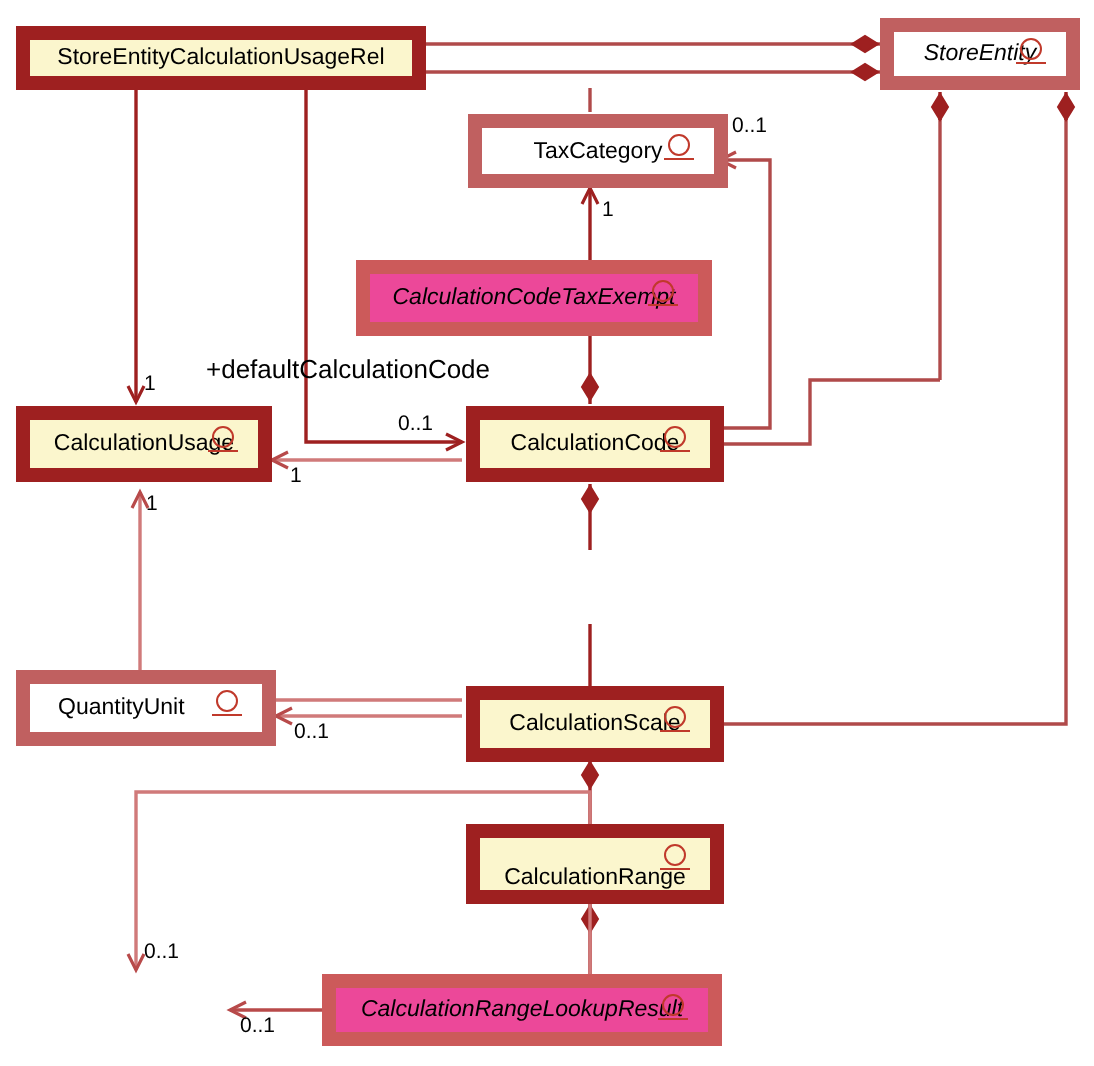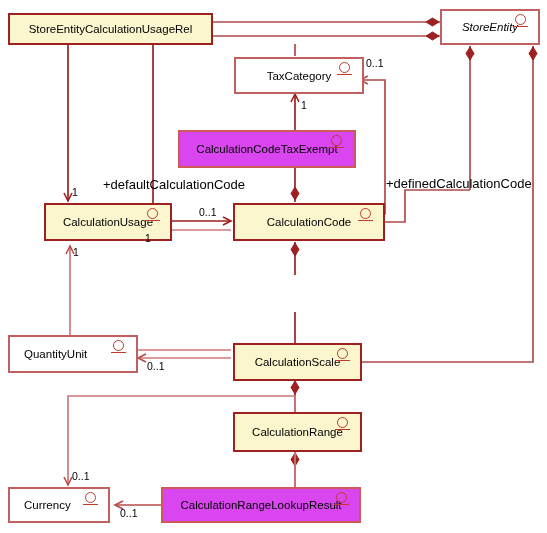--- a/index.html
+++ b/index.html
@@ -22,32 +22,33 @@
   }
   #edge-layer {
     position: absolute;
     left: 0; top: 0;
     width: 547px;
     height: 533px;
   }
   .uml-box {
     position: absolute;
     box-sizing: border-box;
-    border: 2px solid #15803d;
+    border: 7px solid #15803d;
     display: flex;
     align-items: center;
     justify-content: center;
     font-size: 11.5px;
     color: #000000;
     background: #ffffff;
     z-index: 5;
   }
   .uml-box.entity {
-    background: #d946ef;
+    background: #ec4899;
     border-color: #cc5a5a;
+    font-style: italic;
   }
   .uml-box.entity-dark {
     background: #fbf6cd;
     border-color: #9e2020;
   }
   .uml-box.plain {
     background: #ffffff;
     border-color: #c06060;
   }
   .uml-box.abstract .box-label {
@@ -181,29 +182,29 @@
   </div>
 
   <div class="uml-box entity" style="left:178px; top:130px; width:178px; height:38px;">
     <span class="uml-icon">
       <span class="ring"></span>
         <span class="bar"></span>
     </span>
     <span class="box-label">CalculationCodeTaxExempt</span>
   </div>
 
-  <div class="uml-box entity-dark" style="left:8px; top:203px; width:128px; height:38px;margin-left:36px;">
+  <div class="uml-box entity-dark" style="left:8px; top:203px; width:128px; height:38px;">
     <span class="uml-icon">
       <span class="ring"></span>
         <span class="bar"></span>
     </span>
     <span class="box-label">CalculationUsage</span>
   </div>
 
-  <div class="uml-box entity-dark" style="left:233px; top:203px; width:152px; height:38px;">
+  <div class="uml-box entity-dark" style="left:233px; top:203px; width:129px; height:38px;">
     <span class="uml-icon">
       <span class="ring"></span>
         <span class="bar"></span>
     </span>
     <span class="box-label">CalculationCode</span>
   </div>
 
 
   <div class="uml-box plain left-align" style="left:8px; top:335px; width:130px; height:38px;">
     <span class="uml-icon">
@@ -214,47 +215,39 @@
   </div>
 
   <div class="uml-box entity-dark" style="left:233px; top:343px; width:129px; height:38px;">
     <span class="uml-icon">
       <span class="ring"></span>
         <span class="bar"></span>
     </span>
     <span class="box-label">CalculationScale</span>
   </div>
 
-  <div class="uml-box entity-dark" style="left:233px; top:412px; width:129px; height:40px;">
+  <div class="uml-box entity-dark" style="left:233px; top:412px; width:129px; height:40px;align-items:flex-end;">
     <span class="uml-icon">
       <span class="ring"></span>
         <span class="bar"></span>
     </span>
     <span class="box-label">CalculationRange</span>
   </div>
 
-  <div class="uml-box plain left-align" style="left:8px; top:487px; width:102px; height:36px;">
-    <span class="uml-icon">
-      <span class="ring"></span>
-        <span class="bar"></span>
-    </span>
-    <span class="box-label">Currency</span>
-  </div>
 
   <div class="uml-box entity" style="left:161px; top:487px; width:200px; height:36px;">
     <span class="uml-icon">
       <span class="ring"></span>
         <span class="bar"></span>
     </span>
     <span class="box-label">CalculationRangeLookupResult</span>
   </div>
 
   <div class="edge-label" style="left:103px; top:177px;">+defaultCalculationCode</div>
 
-  <div class="edge-label" style="left:386px; top:176px;">+definedCalculationCode</div>
 
 
   <div class="mult-label" style="left:366px; top:57px;">0..1</div>
 
   <div class="mult-label" style="left:301px; top:99px;">1</div>
 
   <div class="mult-label" style="left:72px; top:186px;">1</div>
 
   <div class="mult-label" style="left:199px; top:206px;">0..1</div>
 

